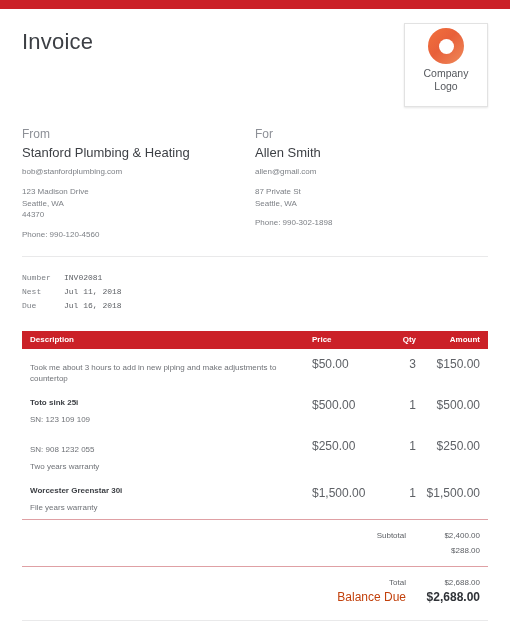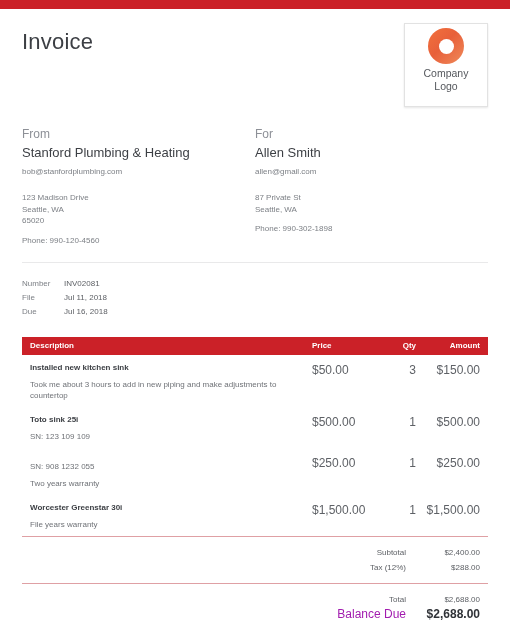--- a/index.html
+++ b/index.html
@@ -91,21 +91,21 @@
     margin-bottom: 4px;
   }
   .party-name {
     font-size: 13px;
     color: #3c3f44;
     margin-bottom: 7px;
   }
   .party-email {
     font-size: 8px;
     color: #7d8086;
-    margin-bottom: 16px;
+    margin-bottom: 10px;
   }
   .party-addr-line {
     font-size: 8px;
     color: #7d8086;
     line-height: 11.5px;
   }
   .party-phone {
     font-size: 8px;
     color: #7d8086;
     margin-top: 9px;
@@ -119,20 +119,21 @@
 
   
   .meta {
     padding-top: 14px;
   }
   .meta-row {
     display: flex;
     font-size: 8px;
     line-height: 14px;
     color: #7d8086;
+    font-family: Liberation Mono, monospace;
   }
   .meta-key { width: 42px; }
   .meta-val { color: #5e6166; }
 
   
   .table {
     margin-top: 18px;
   }
   .thead {
     background: #cb2128;
@@ -188,21 +189,21 @@
     justify-content: flex-end;
     align-items: baseline;
     font-size: 8px;
     color: #5e6166;
     line-height: 15px;
   }
   .tot-label { width: 150px; text-align: right; padding-right: 10px; }
   .tot-value { width: 64px; text-align: right; padding-right: 8px; }
   .balance .tot-label {
     font-size: 12px;
-    color: #a21caf;
+    color: #c2410c;
   }
   .balance .tot-value {
     font-size: 12px;
     font-weight: bold;
     color: #2f3237;
   }
 
   
   .notes {
     padding-top: 12px;
@@ -228,61 +229,60 @@
     </div>
   </div>
 
   <div class="parties">
     <div class="party">
       <div class="party-label">From</div>
       <div class="party-name">Stanford Plumbing &amp; Heating</div>
       <div class="party-email">bob@stanfordplumbing.com</div>
       <div class="party-addr-line">123 Madison Drive</div>
       <div class="party-addr-line">Seattle, WA</div>
-      <div class="party-addr-line">65020</div>
+      <div class="party-addr-line">44370</div>
       <div class="party-phone">Phone: 990-120-4560</div>
     </div>
     <div class="party">
       <div class="party-label">For</div>
       <div class="party-name">Allen Smith</div>
       <div class="party-email">allen@gmail.com</div>
       <div class="party-addr-line">87 Private St</div>
       <div class="party-addr-line">Seattle, WA</div>
       <div class="party-phone">Phone: 990-302-1898</div>
     </div>
   </div>
 
   <div class="rule"></div>
 
   <div class="meta">
     <div class="meta-row">
       <div class="meta-key">Number</div>
       <div class="meta-val">INV02081</div>
     </div>
     <div class="meta-row">
-      <div class="meta-key">File</div>
+      <div class="meta-key">Nest</div>
       <div class="meta-val">Jul 11, 2018</div>
     </div>
     <div class="meta-row">
       <div class="meta-key">Due</div>
       <div class="meta-val">Jul 16, 2018</div>
     </div>
   </div>
 
   <div class="table">
     <div class="thead">
       <div class="col-desc">Description</div>
       <div class="col-price">Price</div>
       <div class="col-qty">Qty</div>
       <div class="col-amt">Amount</div>
     </div>
 
     <div class="trow">
       <div class="col-desc">
-        <div class="item-name">Installed new kitchen sink</div>
         <div class="item-sub">Took me about 3 hours to add in new piping and make adjustments to countertop</div>
       </div>
       <div class="col-price num">$50.00</div>
       <div class="col-qty num">3</div>
       <div class="col-amt num">$150.00</div>
     </div>
 
     <div class="trow">
       <div class="col-desc">
         <div class="item-name">Toto sink 25i</div>
@@ -315,21 +315,20 @@
   </div>
 
   <div class="rule-red"></div>
 
   <div class="totals">
     <div class="tot-row">
       <div class="tot-label">Subtotal</div>
       <div class="tot-value">$2,400.00</div>
     </div>
     <div class="tot-row">
-      <div class="tot-label">Tax (12%)</div>
       <div class="tot-value">$288.00</div>
     </div>
   </div>
 
   <div class="rule-red" style="margin-top:8px;"></div>
 
   <div class="totals">
     <div class="tot-row">
       <div class="tot-label">Total</div>
       <div class="tot-value">$2,688.00</div>

